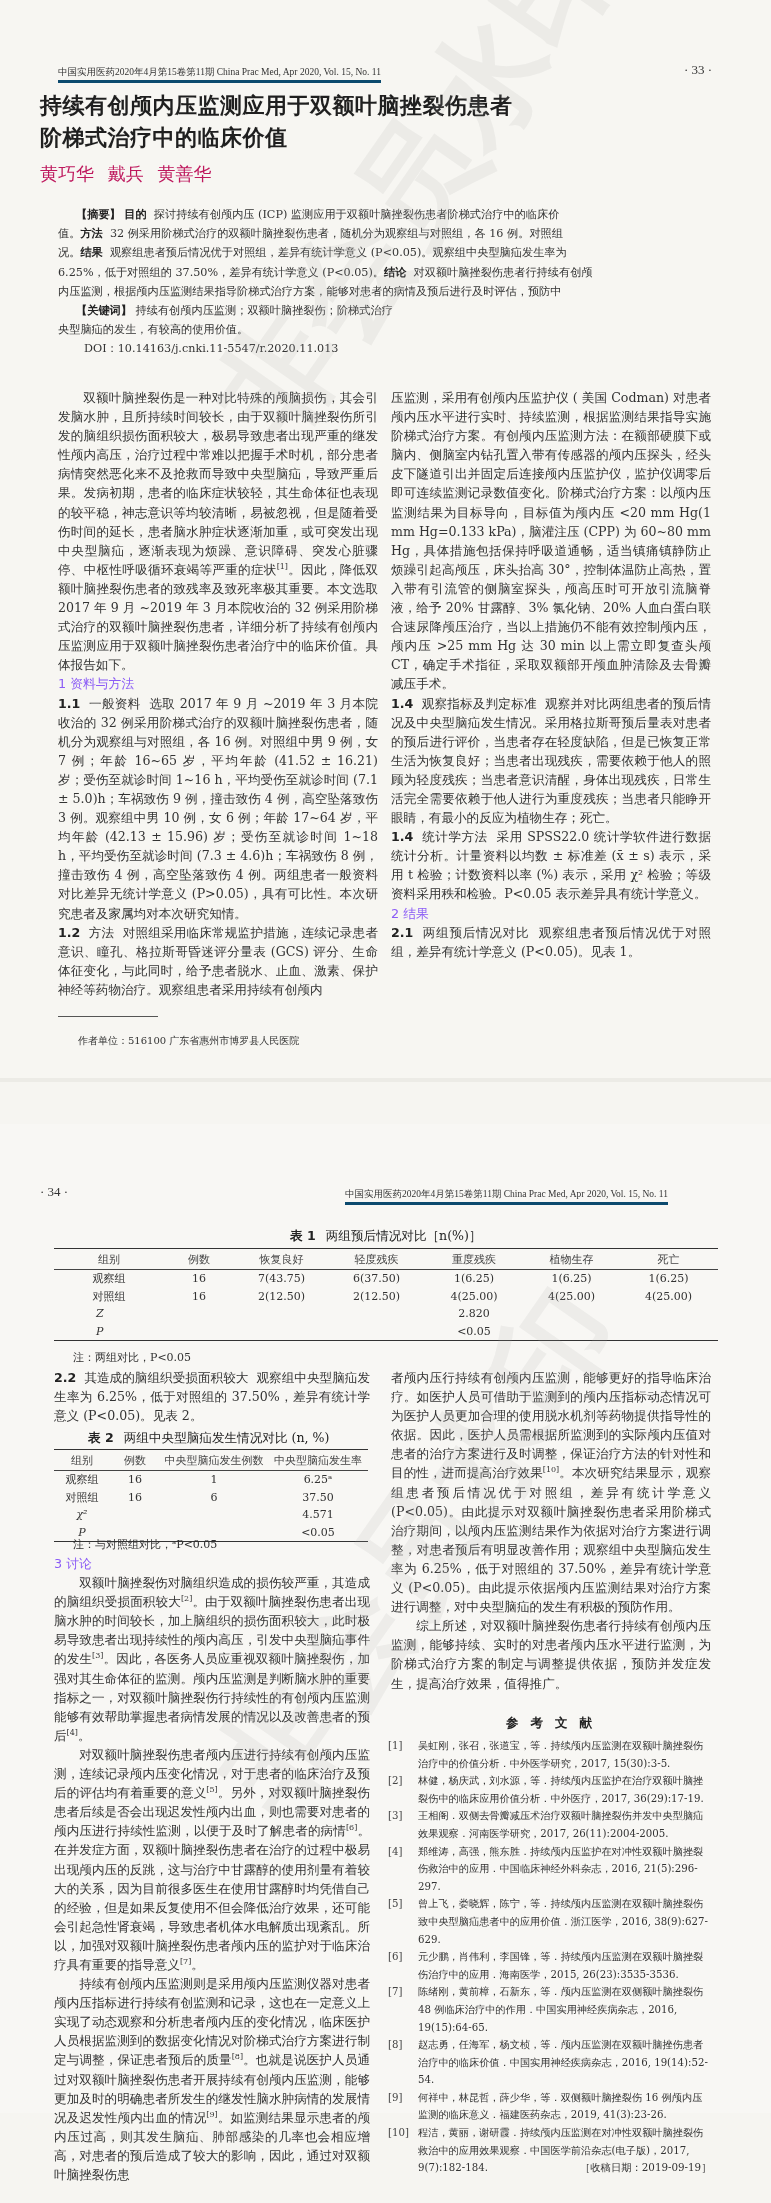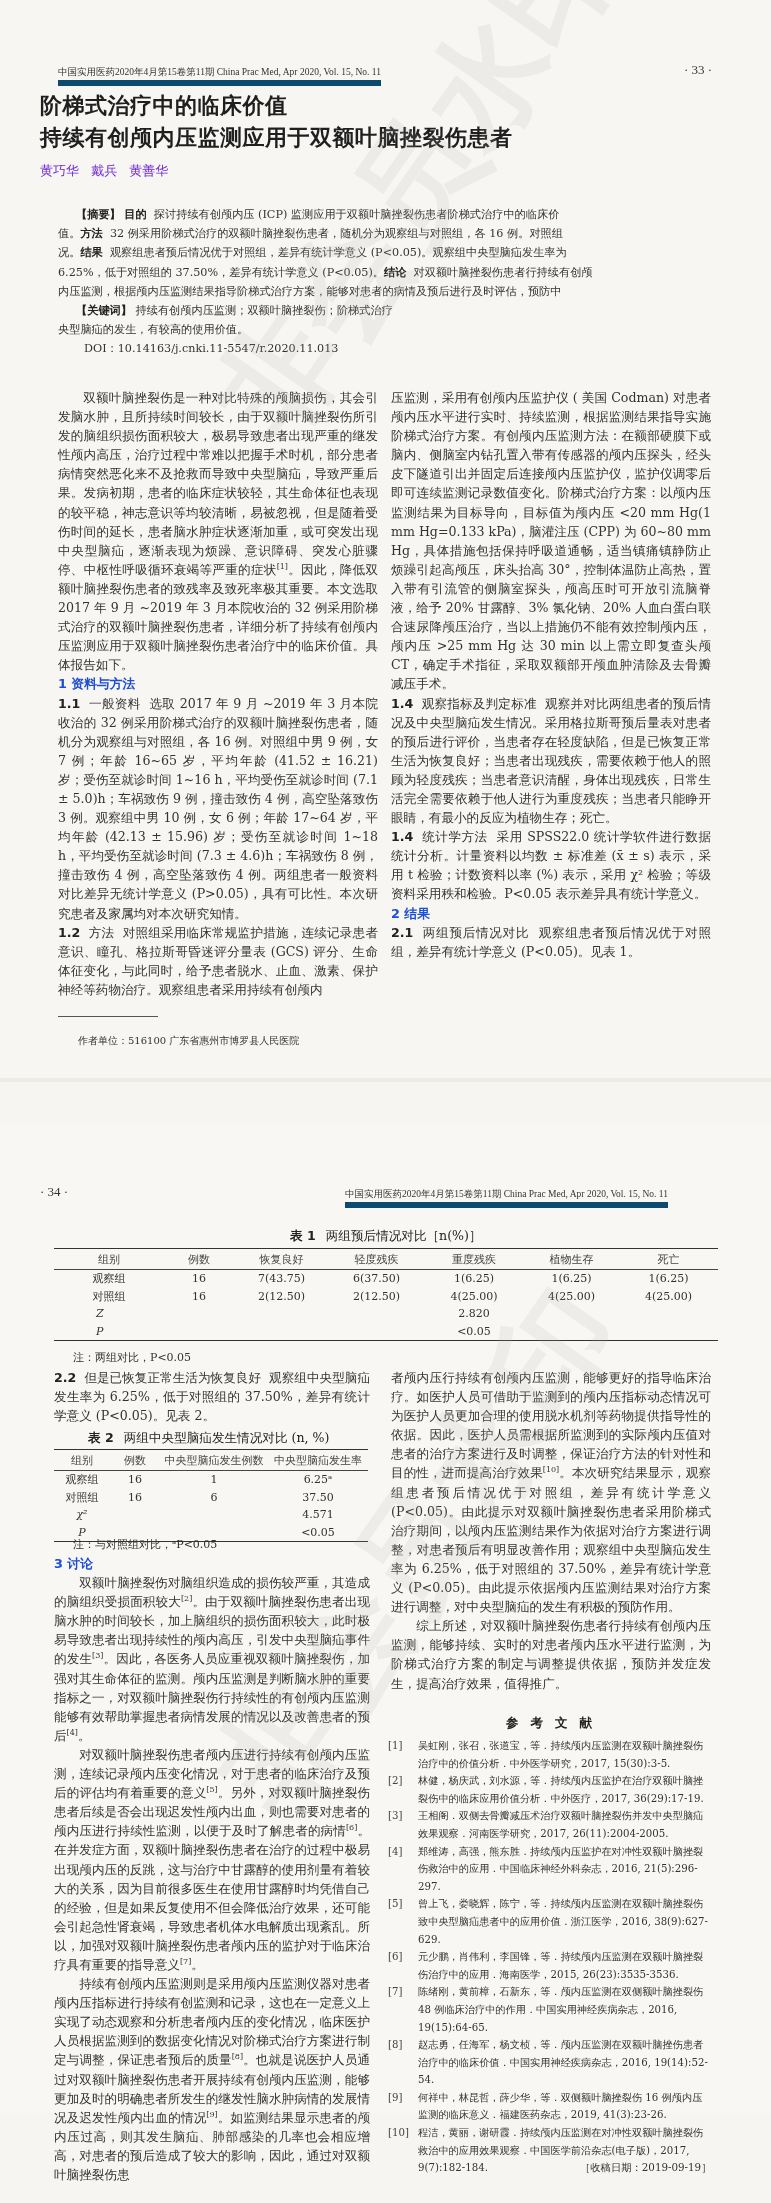--- a/index.html
+++ b/index.html
@@ -9,40 +9,40 @@
     font-family: "DejaVu Serif", "Liberation Serif", serif;
     color: #2a2a2a;
   }
   .page { position: absolute; left: 0; width: 771px; background: #f7f6f2; }
   .page1 { top: 0; height: 1080px; }
   .page2 { top: 1124px; height: 989px; background: #f8f7f4; }
   .divider-gap { position: absolute; left: 0; top: 1078px; width: 771px; height: 4px; background: #ecebe6; }
 
   .running-head {
     position: absolute; font-size: 9.5px; color: #333;
-    border-bottom: 6px solid #0c4a6e; padding-bottom: 1px; white-space: nowrap;
+    border-bottom: 3px solid #0c4a6e; padding-bottom: 1px; white-space: nowrap;
     font-family: "Liberation Serif", serif;
   }
   .page-num { position: absolute; font-size: 13px; color: #333; font-family: "Liberation Serif", serif; }
 
   .title {
     position: absolute; left: 40px; top: 90px; width: 560px;
     font-family: "DejaVu Sans", sans-serif; font-weight: bold;
     font-size: 22px; line-height: 32px; color: #1f1f1f; letter-spacing: 0.5px;
   }
-  .authors { position: absolute; left: 40px; top: 162px; font-size: 13px; color: #6d28d9; word-spacing: 8px; }
+  .authors { position: absolute; left: 40px; top: 162px; font-size: 18px; color: #be185d; word-spacing: 8px; }
   .abs-box { position: absolute; left: 40px; top: 196px; width: 376px; }
   .abs-line { font-size: 11.2px; line-height: 19.2px; color: #333; white-space: nowrap; }
   .b { font-weight: bold; font-family: "DejaVu Sans", sans-serif; color: #222; }
   .i { font-style: italic; }
 
   .col { position: absolute; width: 320px; font-size: 12.6px; line-height: 19.1px; color: #333; text-align: justify; }
   .col p { margin: 0; }
   .indent { text-indent: 2em; }
-  .h1 { font-family: "DejaVu Sans", sans-serif; font-weight: bold; font-size: 12.8px; color: #1d4ed8; margin: 0; }
+  .h1 { font-family: "DejaVu Sans", sans-serif; font-weight: normal; font-size: 12.8px; color: #8b5cf6; margin: 0; }
   .hnum { font-weight: bold; font-family: "DejaVu Sans", sans-serif; color: #222; }
   sup { font-size: 8px; vertical-align: super; line-height: 0; }
 
   .footnote-rule { position: absolute; left: 58px; top: 1016px; width: 100px; border-top: 1px solid #555; }
   .footnote { position: absolute; left: 78px; top: 1034px; font-size: 10px; color: #333; }
 
   
   .tcap { position: absolute; font-size: 12.6px; color: #222; white-space: nowrap; }
   .tcap .tl { font-weight: bold; font-family: "DejaVu Sans", sans-serif; margin-right: 10px; }
   table { position: absolute; border-collapse: collapse; font-size: 11px; color: #333; }
@@ -65,22 +65,22 @@
   }
 </style>
 </head>
 <body>
 
 <div class="page page1">
   <div class="running-head" style="left:58px; top:66px;">中国实用医药2020年4月第15卷第11期  China Prac Med, Apr 2020, Vol. 15, No. 11</div>
   <div class="page-num" style="left:684px; top:62px;">· 33 ·</div>
 
   <div class="title">
+    <div>持续有创颅内压监测应用于双额叶脑挫裂伤患者</div>
     <div>阶梯式治疗中的临床价值</div>
-    <div>持续有创颅内压监测应用于双额叶脑挫裂伤患者</div>
   </div>
   <div class="authors">黄巧华  戴兵  黄善华</div>
 
   <div class="abs-box" style="left:58px; top:205px; width:540px;">
     <div class="abs-line" style="padding-left:18px;"><span class="b">【摘要】</span> <span class="b">目的</span>&nbsp;&nbsp;<span>探讨持续有创颅内压 (ICP) 监测应用于双额叶脑挫裂伤患者阶梯式治疗中的临床价</span></div>
     <div class="abs-line"><span>值。</span><span class="b">方法</span>&nbsp;&nbsp;<span>32 例采用阶梯式治疗的双额叶脑挫裂伤患者，随机分为观察组与对照组，各 16 例。对照组</span></div>
     <div class="abs-line"><span>况。</span><span class="b">结果</span>&nbsp;&nbsp;<span>观察组患者预后情况优于对照组，差异有统计学意义 (P&lt;0.05)。观察组中央型脑疝发生率为</span></div>
     <div class="abs-line"><span>6.25%，低于对照组的 37.50%，差异有统计学意义 (P&lt;0.05)。</span><span class="b">结论</span>&nbsp;&nbsp;<span>对双额叶脑挫裂伤患者行持续有创颅</span></div>
     <div class="abs-line"><span>内压监测，根据颅内压监测结果指导阶梯式治疗方案，能够对患者的病情及预后进行及时评估，预防中</span></div>
     <div class="abs-line" style="padding-left:18px;"><span class="b">【关键词】</span> <span>持续有创颅内压监测；双额叶脑挫裂伤；阶梯式治疗</span></div>
@@ -161,21 +161,21 @@
           <td></td>
           <td>&lt;0.05</td>
           <td></td>
           <td></td>
       </tr>
     </tbody>
   </table>
   <div class="tnote" style="left:73px; top:226px;">注：两组对比，P&lt;0.05</div>
 
   <div class="col" style="left:54px; top:244px; width:316px;">
-    <p><span class="hnum">2.2</span>&nbsp;&nbsp;<span>但是已恢复正常生活为恢复良好</span>&nbsp;&nbsp;<span>观察组中央型脑疝发生率为 6.25%，低于对照组的 37.50%，差异有统计学意义 (P&lt;0.05)。见表 2。</span></p>
+    <p><span class="hnum">2.2</span>&nbsp;&nbsp;<span>其造成的脑组织受损面积较大</span>&nbsp;&nbsp;<span>观察组中央型脑疝发生率为 6.25%，低于对照组的 37.50%，差异有统计学意义 (P&lt;0.05)。见表 2。</span></p>
   </div>
 
   <div class="tcap" style="left:88px; top:306px;"><span class="tl">表 2</span><span>两组中央型脑疝发生情况对比 (n, %)</span></div>
   <table class="t2" style="left:54px; top:325px; width:314px;">
     <thead>
       <tr>
         <th style="width:56px">组别</th>
         <th style="width:50px">例数</th>
         <th style="width:108px">中央型脑疝发生例数</th>
         <th style="width:100px">中央型脑疝发生率</th>

